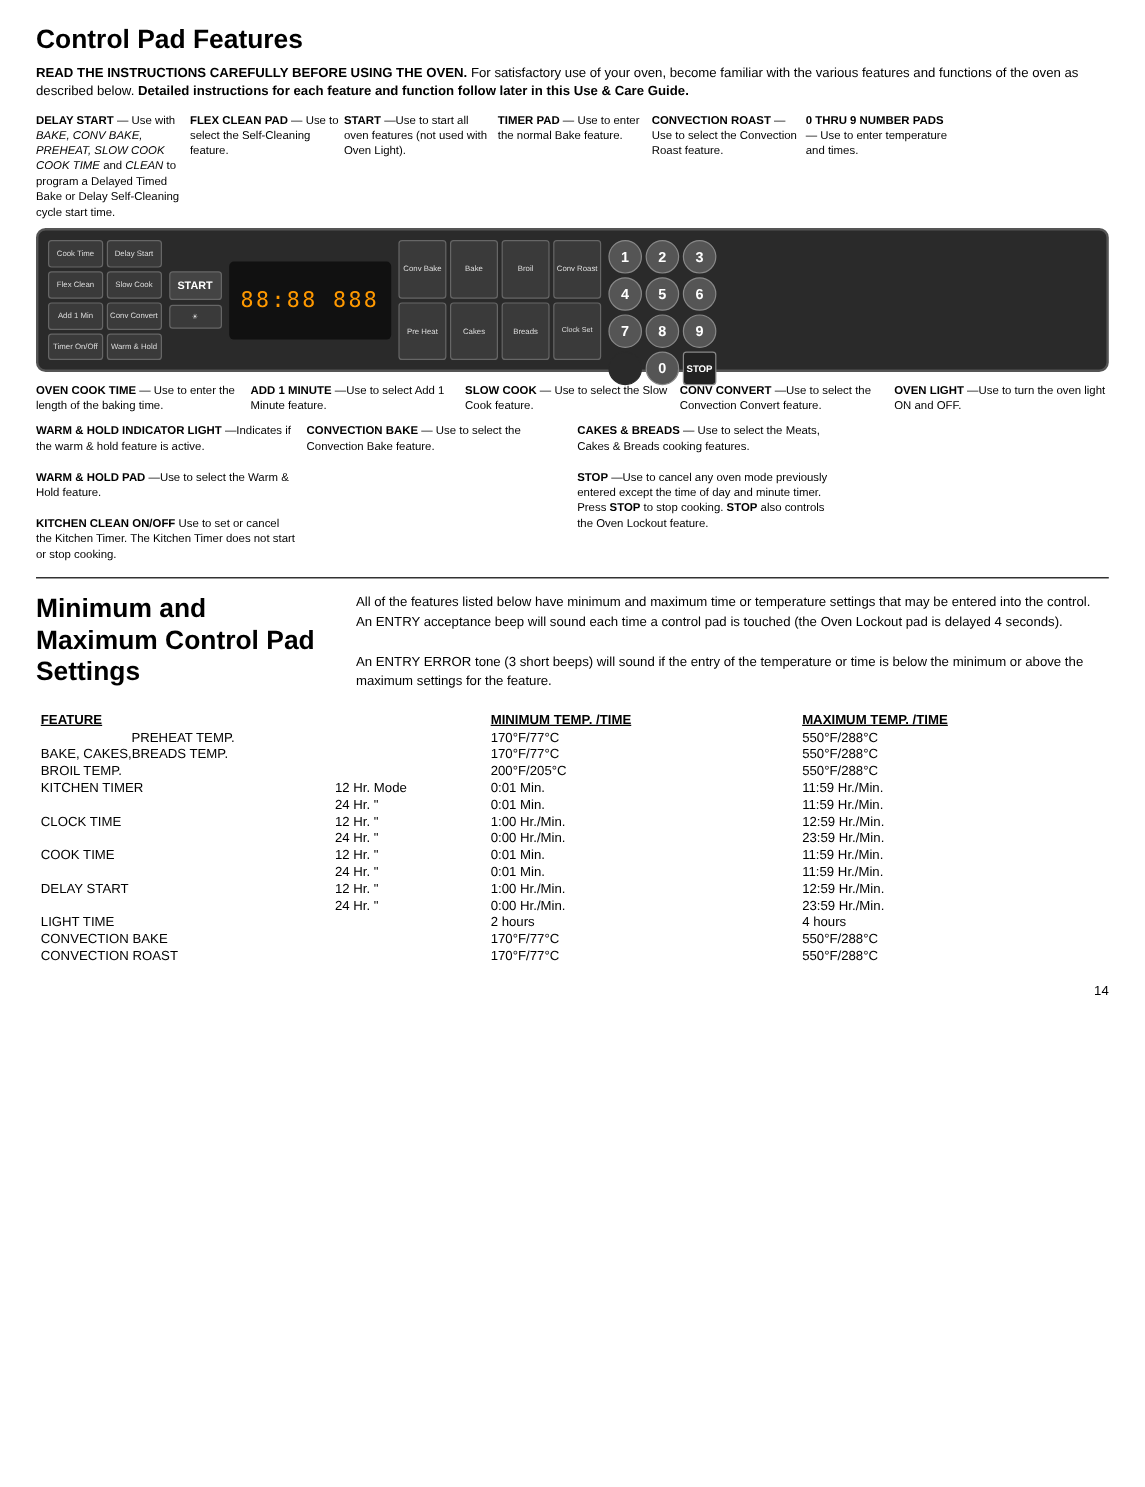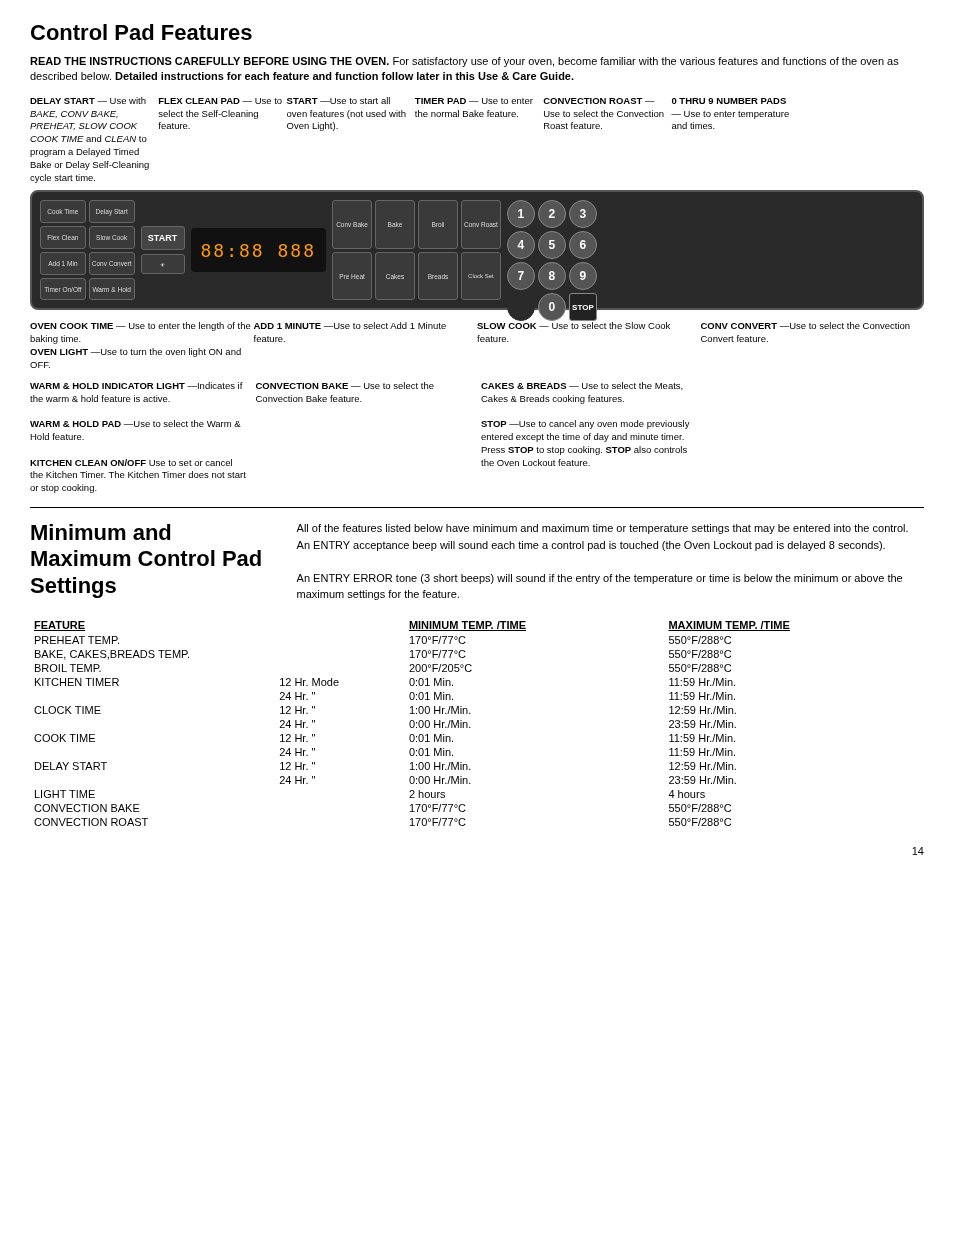--- a/index.html
+++ b/index.html
@@ -76,21 +76,21 @@
     .oven-display {
       background: #111;
       color: #f90;
       font-size: 18px;
       font-family: monospace;
       padding: 6px 10px;
       border-radius: 4px;
       letter-spacing: 2px;
       display: flex;
       align-items: center;
-      height: 44px;
+      height: 65px;
       min-width: 100px;
     }
     .oven-num {
       background: #555;
       border: 1px solid #888;
       border-radius: 50%;
       color: #fff;
       font-size: 12px;
       font-weight: bold;
       display: flex;
@@ -258,21 +258,21 @@
     <div class="oven-num">6</div>
     <div class="oven-num">7</div>
     <div class="oven-num">8</div>
     <div class="oven-num">9</div>
     <div class="oven-num" style="background:#2a2a2a;border-color:#2a2a2a;"></div>
     <div class="oven-num">0</div>
     <div class="oven-stop">STOP</div>
   </div>
 </div>
 
-<div style="display:grid;grid-template-columns:1fr 1fr 1fr 1fr;gap:0;font-size:9.5px;line-height:1.35;margin-bottom:8px;">
+<div style="display:grid;grid-template-columns:1fr 1fr 1fr 1fr 1fr;gap:0;font-size:9.5px;line-height:1.35;margin-bottom:8px;">
   <div>
     <b>OVEN COOK TIME</b>
     <span>— Use to enter the length of the baking time.</span>
   </div>
   <div>
     <b>ADD 1 MINUTE</b>
     <span>—Use to select Add 1 Minute feature.</span>
   </div>
   <div>
     <b>SLOW COOK</b>
@@ -312,38 +312,38 @@
   </div>
 </div>
 
 <hr class="divider">
 
 <div class="section2">
   <div class="section2-left">
     <h2 class="section2-title">Minimum and Maximum Control Pad Settings</h2>
   </div>
   <div class="section2-right">
-    <p>All of the features listed below have minimum and maximum time or temperature settings that may be entered into the control. An ENTRY acceptance beep will sound each time a control pad is touched (the Oven Lockout pad is delayed 8 seconds).</p>
+    <p>All of the features listed below have minimum and maximum time or temperature settings that may be entered into the control. An ENTRY acceptance beep will sound each time a control pad is touched (the Oven Lockout pad is delayed 4 seconds).</p>
     <br>
     <p>An ENTRY ERROR tone (3 short beeps) will sound if the entry of the temperature or time is below the minimum or above the maximum settings for the feature.</p>
   </div>
 </div>
 
 <table class="settings-table">
   <thead>
     <tr>
       <th class="col-feature">FEATURE</th>
       <th class="col-mode"></th>
       <th class="col-min">MINIMUM TEMP. /TIME</th>
       <th class="col-max">MAXIMUM TEMP. /TIME</th>
     </tr>
   </thead>
   <tbody id="table-body">
   <tr>
-        <td style="font-weight: normal;">PREHEAT TEMP.</td>
+        <td style="font-weight: normal; text-align: center;">PREHEAT TEMP.</td>
         <td></td>
         <td>170°F/77°C</td>
         <td>550°F/288°C</td>
       </tr>
       <tr>
         <td style="font-weight: normal;">BAKE, CAKES,BREADS TEMP.</td>
         <td></td>
         <td>170°F/77°C</td>
         <td>550°F/288°C</td>
       </tr>

